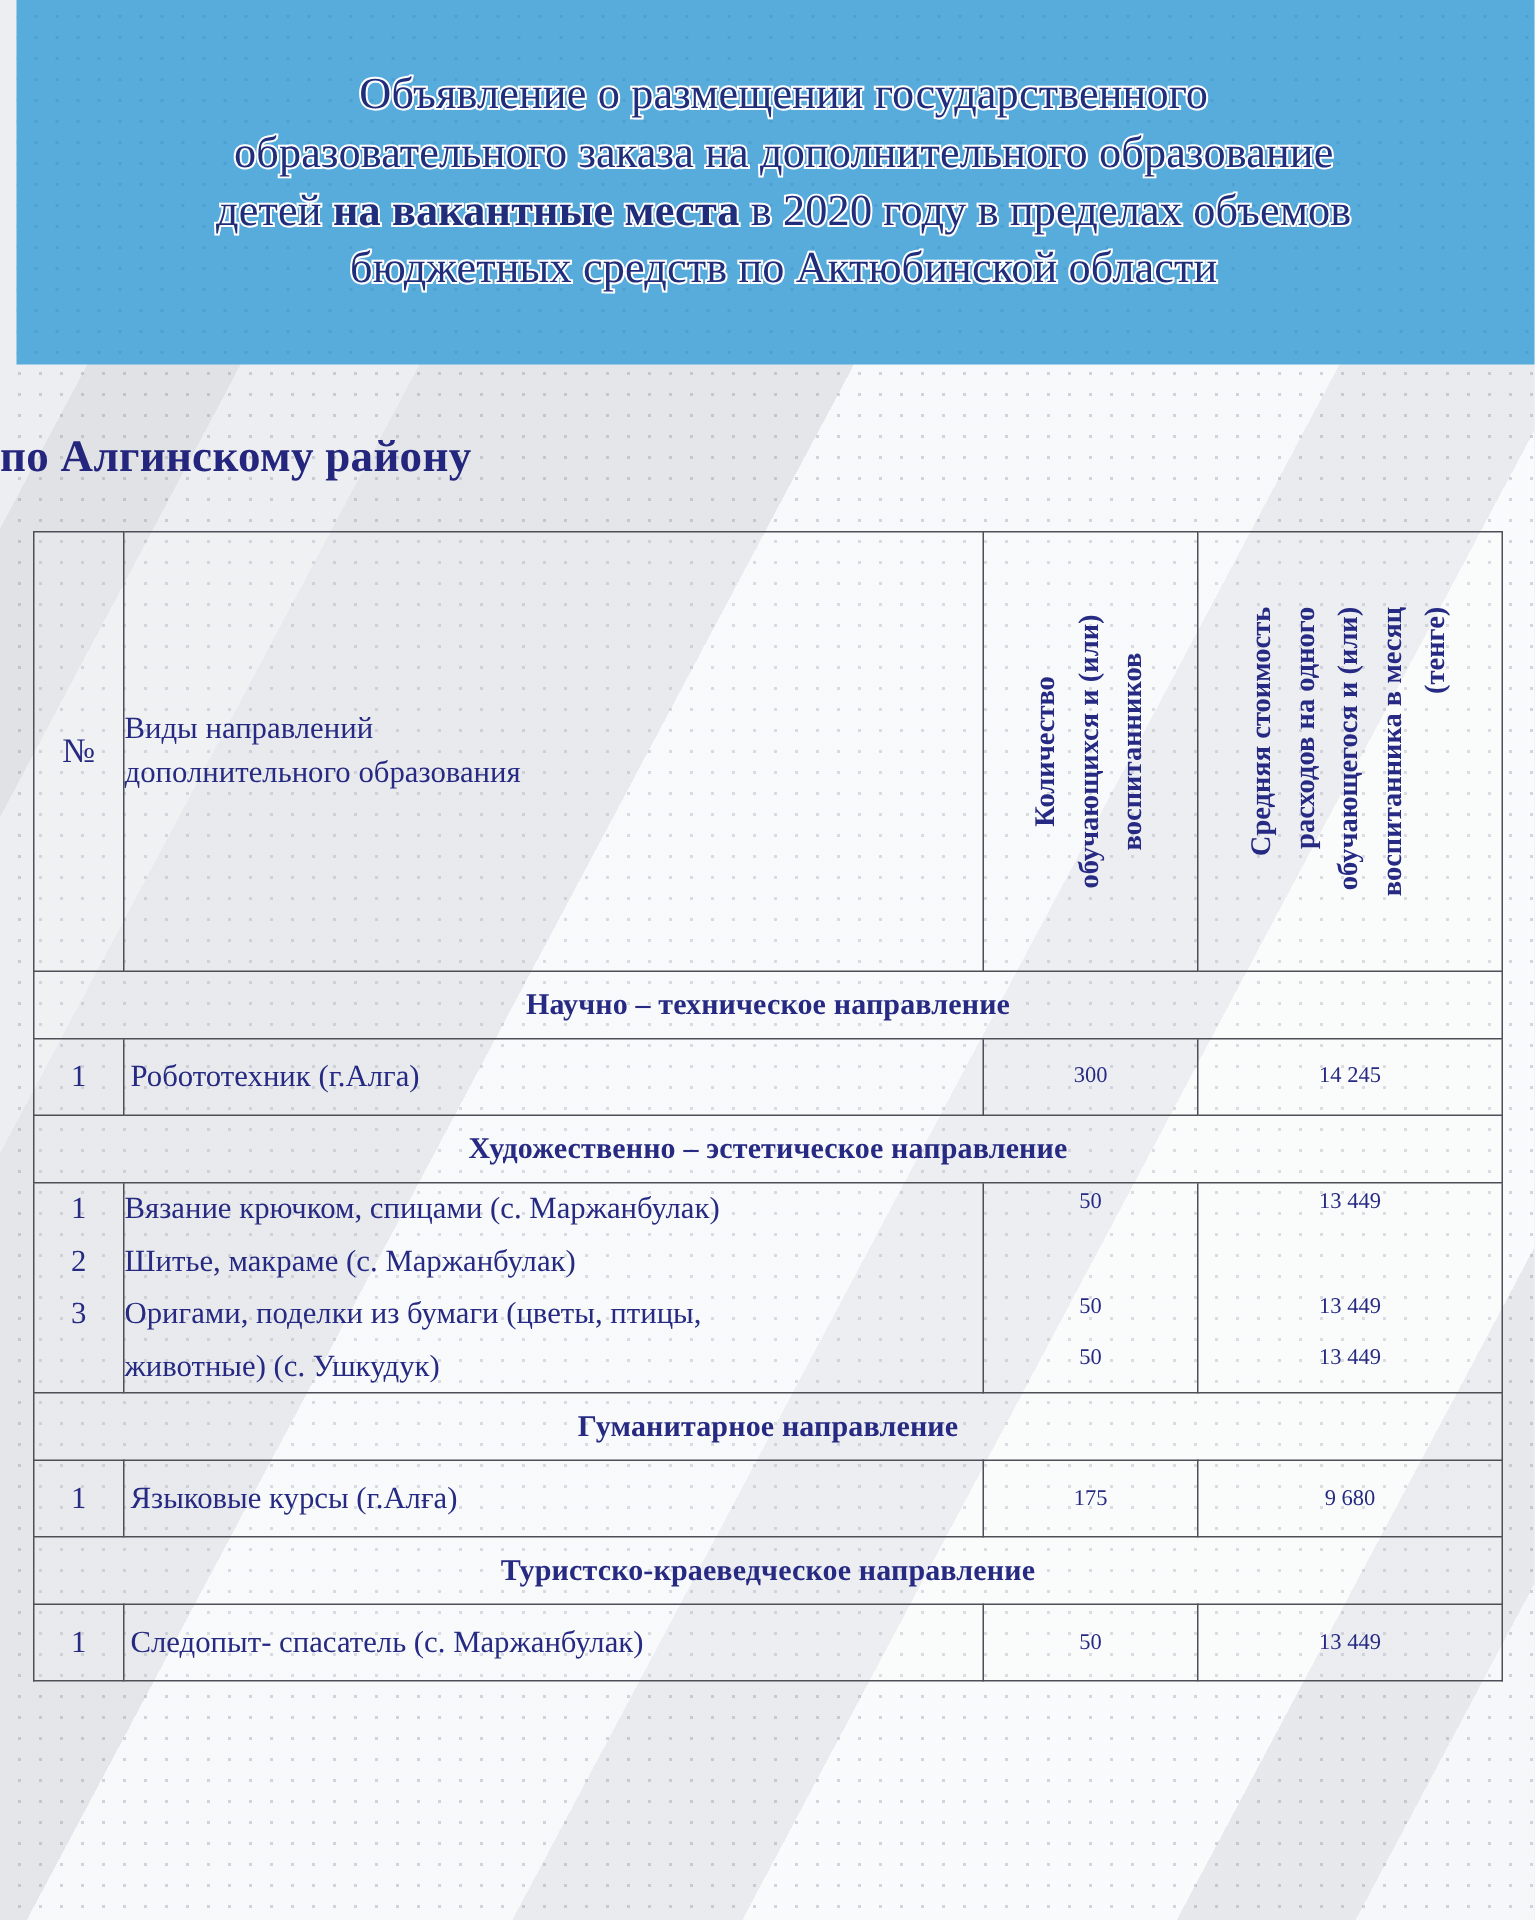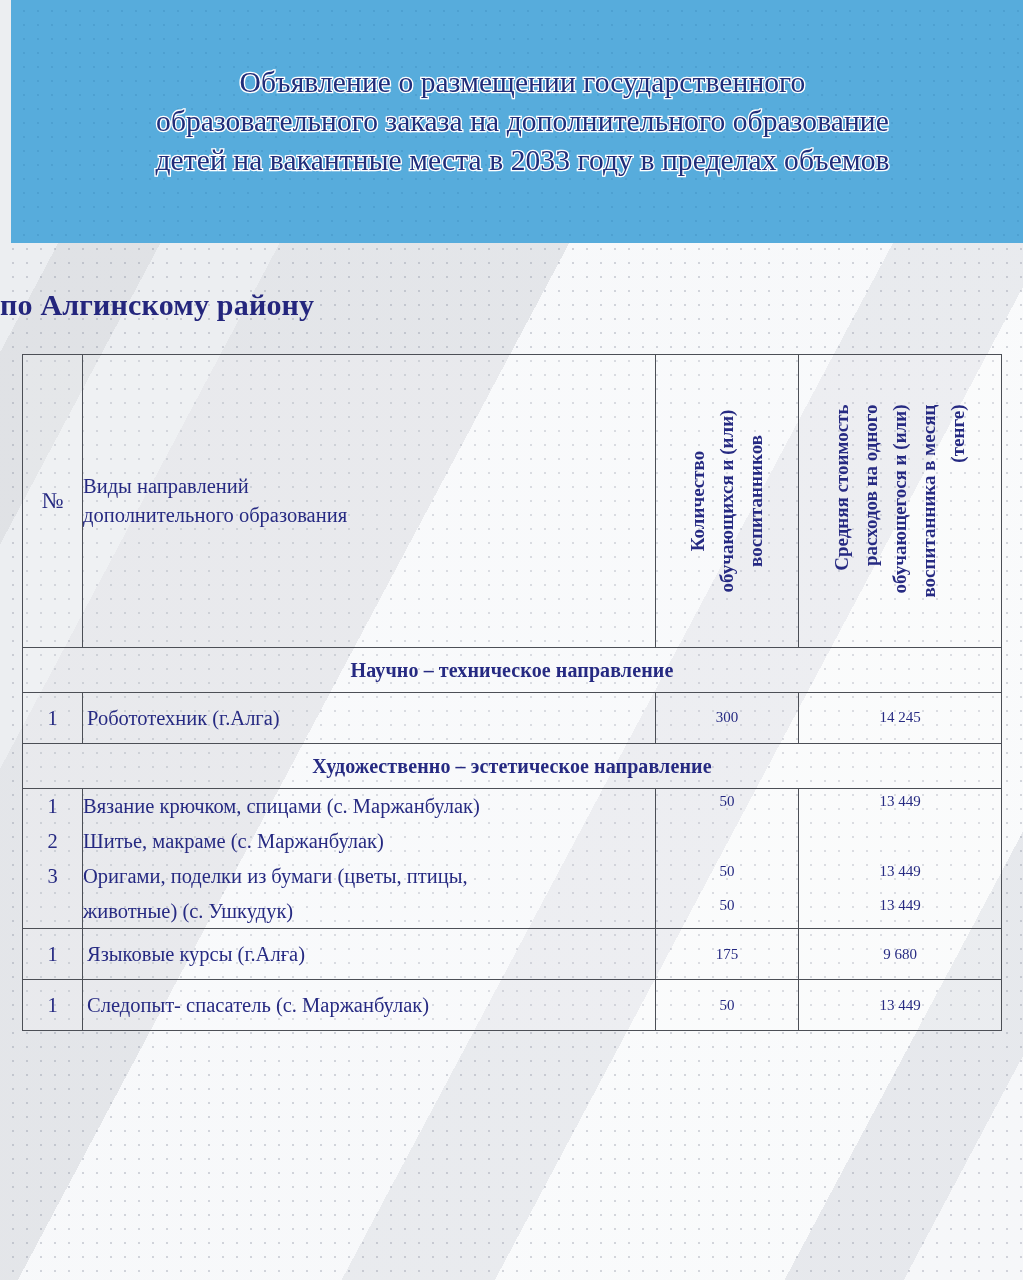--- a/index.html
+++ b/index.html
@@ -78,21 +78,21 @@
     line-height: 1.32;
     color: #1f2d7a;
     letter-spacing: 0.1px;
     white-space: nowrap;
     -webkit-text-stroke: 2.6px #ffffff;
     paint-order: stroke fill;
     text-shadow:
       0 0 1px #ffffff,
       1px 1px 0 rgba(255,255,255,0.75);
   }
-  .bannerline b { font-weight: 400; }
+  .bannerline b { font-weight: 700; }
 
   
   #subtitle {
     position: absolute;
     left: 0;
     top: 288px;
     width: 1023px;
     text-align: left;
     font-size: 30px;
     font-weight: 700;
@@ -202,21 +202,22 @@
 <body>
 
 <div id="page">
   <div id="dots"></div>
 </div>
 
 <div id="banner">
   <div id="banner-inner">
     <div class="bannerline">Объявление о размещении государственного</div>
     <div class="bannerline">образовательного  заказа на дополнительного образование</div>
-    <div class="bannerline"><span>детей </span><b>на вакантные места</b><span> в 2033 году в  пределах объемов</span></div>
+    <div class="bannerline"><span>детей </span><b>на вакантные места</b><span> в 2020 году в  пределах объемов</span></div>
+    <div class="bannerline">бюджетных средств по Актюбинской области</div>
   </div>
 </div>
 
 <div id="subtitle">по Алгинскому району</div>
 
 <div id="table-wrap">
   <table class="grant-table">
     <colgroup>
       <col class="c-num">
         <col class="c-name">
@@ -281,27 +282,33 @@
           <span class="rowline">50</span>
         </td>
         <td class="cell-val">
           <span class="rowline">13 449</span>
           <span class="rowline blank">&nbsp;</span>
           <span class="rowline">13 449</span>
           <span class="rowline">13 449</span>
         </td>
       </tr>
 
+      <tr class="section-row">
+        <td colspan="4">Гуманитарное направление</td>
+      </tr>
       <tr>
         <td class="cell-num single">1</td>
         <td class="cell-name single">Языковые курсы (г.Алға)</td>
         <td class="cell-val single">175</td>
         <td class="cell-val single">9 680</td>
       </tr>
 
+      <tr class="section-row">
+        <td colspan="4">Туристско-краеведческое направление</td>
+      </tr>
       <tr>
         <td class="cell-num single">1</td>
         <td class="cell-name single">Следопыт- спасатель (с. Маржанбулак)</td>
         <td class="cell-val single">50</td>
         <td class="cell-val single">13 449</td>
       </tr>
     </tbody>
   </table>
 </div>
 

